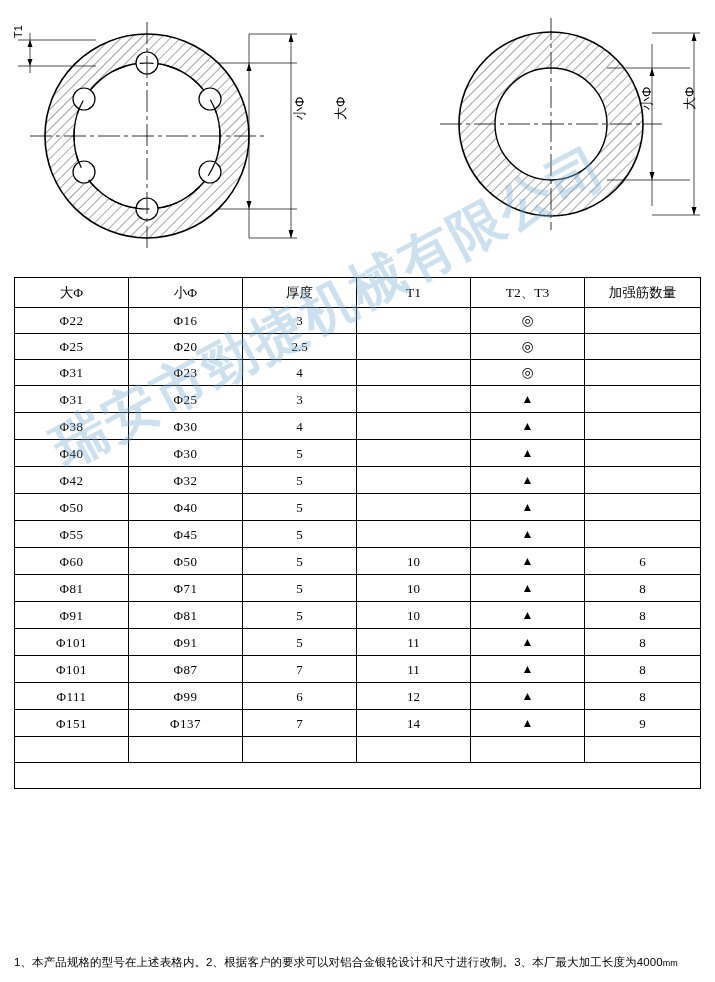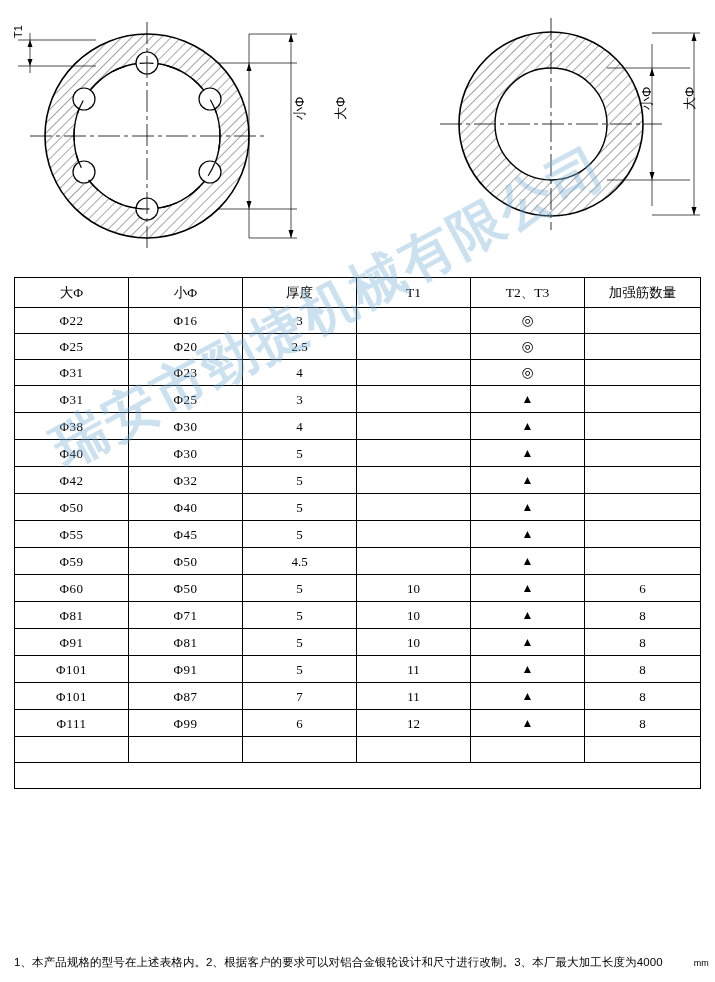--- a/index.html
+++ b/index.html
@@ -79,21 +79,21 @@
     position: absolute;
     left: 14px;
     top: 955px;
     width: 690px;
     font-size: 11.5px;
     font-family: "Liberation Sans", sans-serif;
     color: #000;
     letter-spacing: 0.1px;
     white-space: nowrap;
   }
-  .footer-note .sub { font-size: 9px; padding-left: 31px; }
+  .footer-note .sub { font-size: 9px; }
 
   
   .watermark {
     position: absolute;
     left: 0;
     top: 0;
     width: 715px;
     height: 982px;
     pointer-events: none;
     overflow: hidden;
@@ -316,28 +316,20 @@
         </tr>
         <tr>
           <td><span class="phi">Φ55</span></td>
           <td><span class="phi">Φ45</span></td>
           <td><span class="">5</span></td>
           <td><span class=""></span></td>
           <td><span class="sym-tri">▲</span></td>
           <td><span class=""></span></td>
         </tr>
         <tr>
-          <td><span class="phi">Φ59</span></td>
-          <td><span class="phi">Φ50</span></td>
-          <td><span class="">4.5</span></td>
-          <td><span class=""></span></td>
-          <td><span class="sym-tri">▲</span></td>
-          <td><span class=""></span></td>
-        </tr>
-        <tr>
           <td><span class="phi">Φ60</span></td>
           <td><span class="phi">Φ50</span></td>
           <td><span class="">5</span></td>
           <td><span class="">10</span></td>
           <td><span class="sym-tri">▲</span></td>
           <td><span class="">6</span></td>
         </tr>
         <tr>
           <td><span class="phi">Φ81</span></td>
           <td><span class="phi">Φ71</span></td>
@@ -370,20 +362,28 @@
           <td><span class="sym-tri">▲</span></td>
           <td><span class="">8</span></td>
         </tr>
         <tr>
           <td><span class="phi">Φ111</span></td>
           <td><span class="phi">Φ99</span></td>
           <td><span class="">6</span></td>
           <td><span class="">12</span></td>
           <td><span class="sym-tri">▲</span></td>
           <td><span class="">8</span></td>
+        </tr>
+        <tr>
+          <td><span class="phi">Φ151</span></td>
+          <td><span class="phi">Φ137</span></td>
+          <td><span class="">7</span></td>
+          <td><span class="">14</span></td>
+          <td><span class="sym-tri">▲</span></td>
+          <td><span class="">9</span></td>
         </tr>
       </tbody>
     <tfoot>
       <tr>
         <td></td>
         <td></td>
         <td></td>
         <td></td>
         <td></td>
         <td></td>

